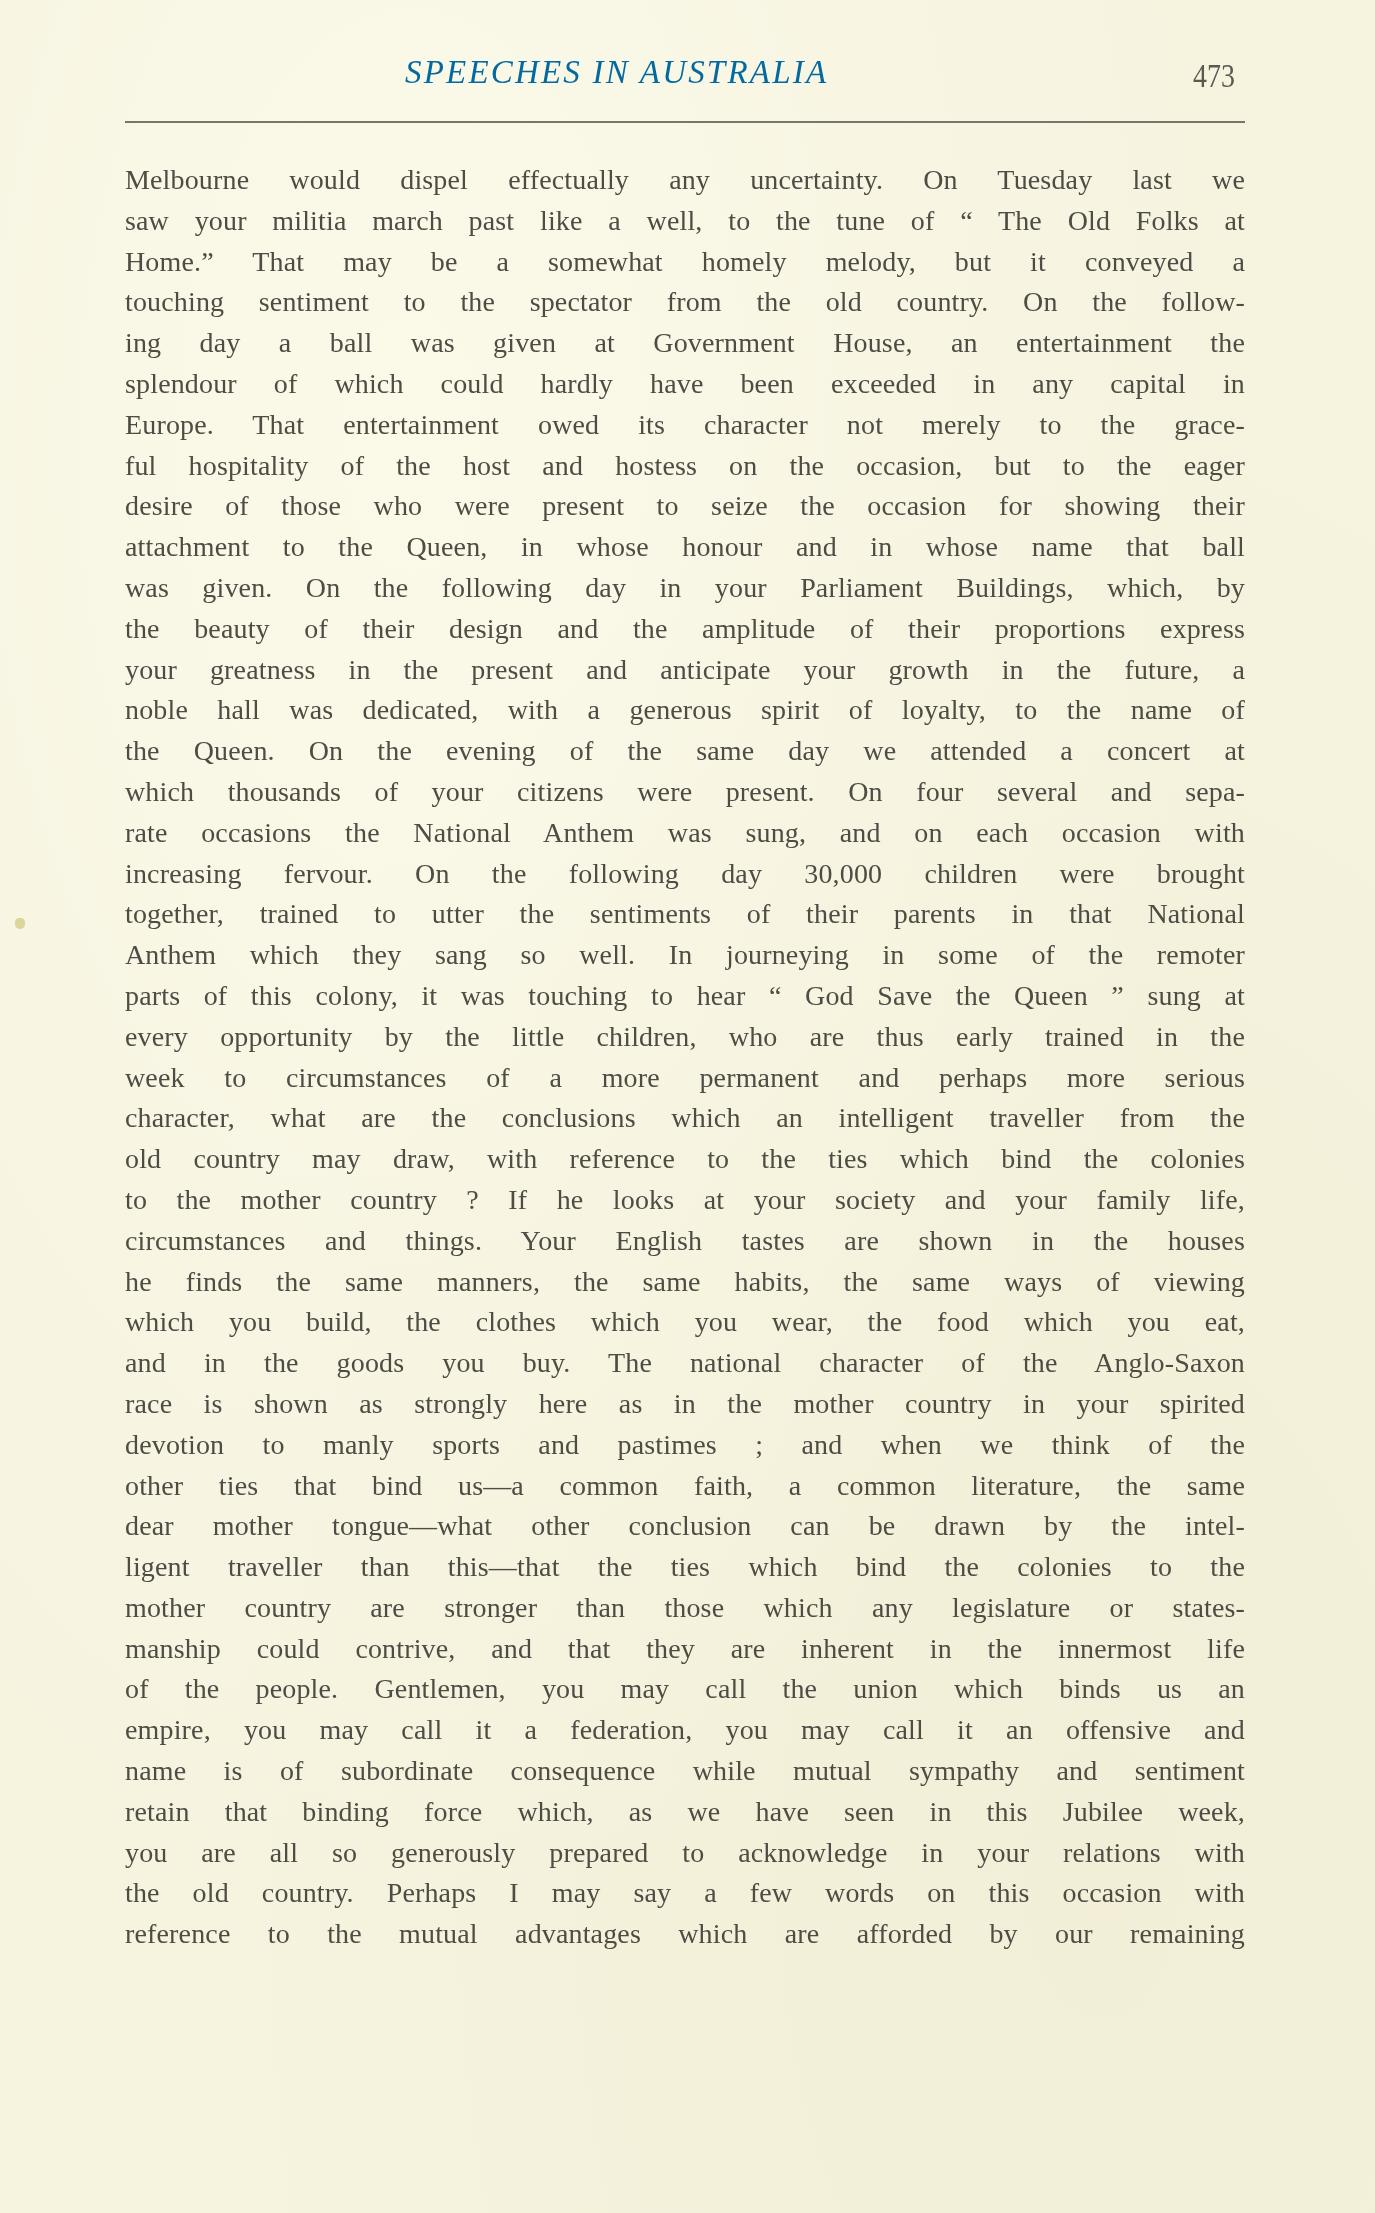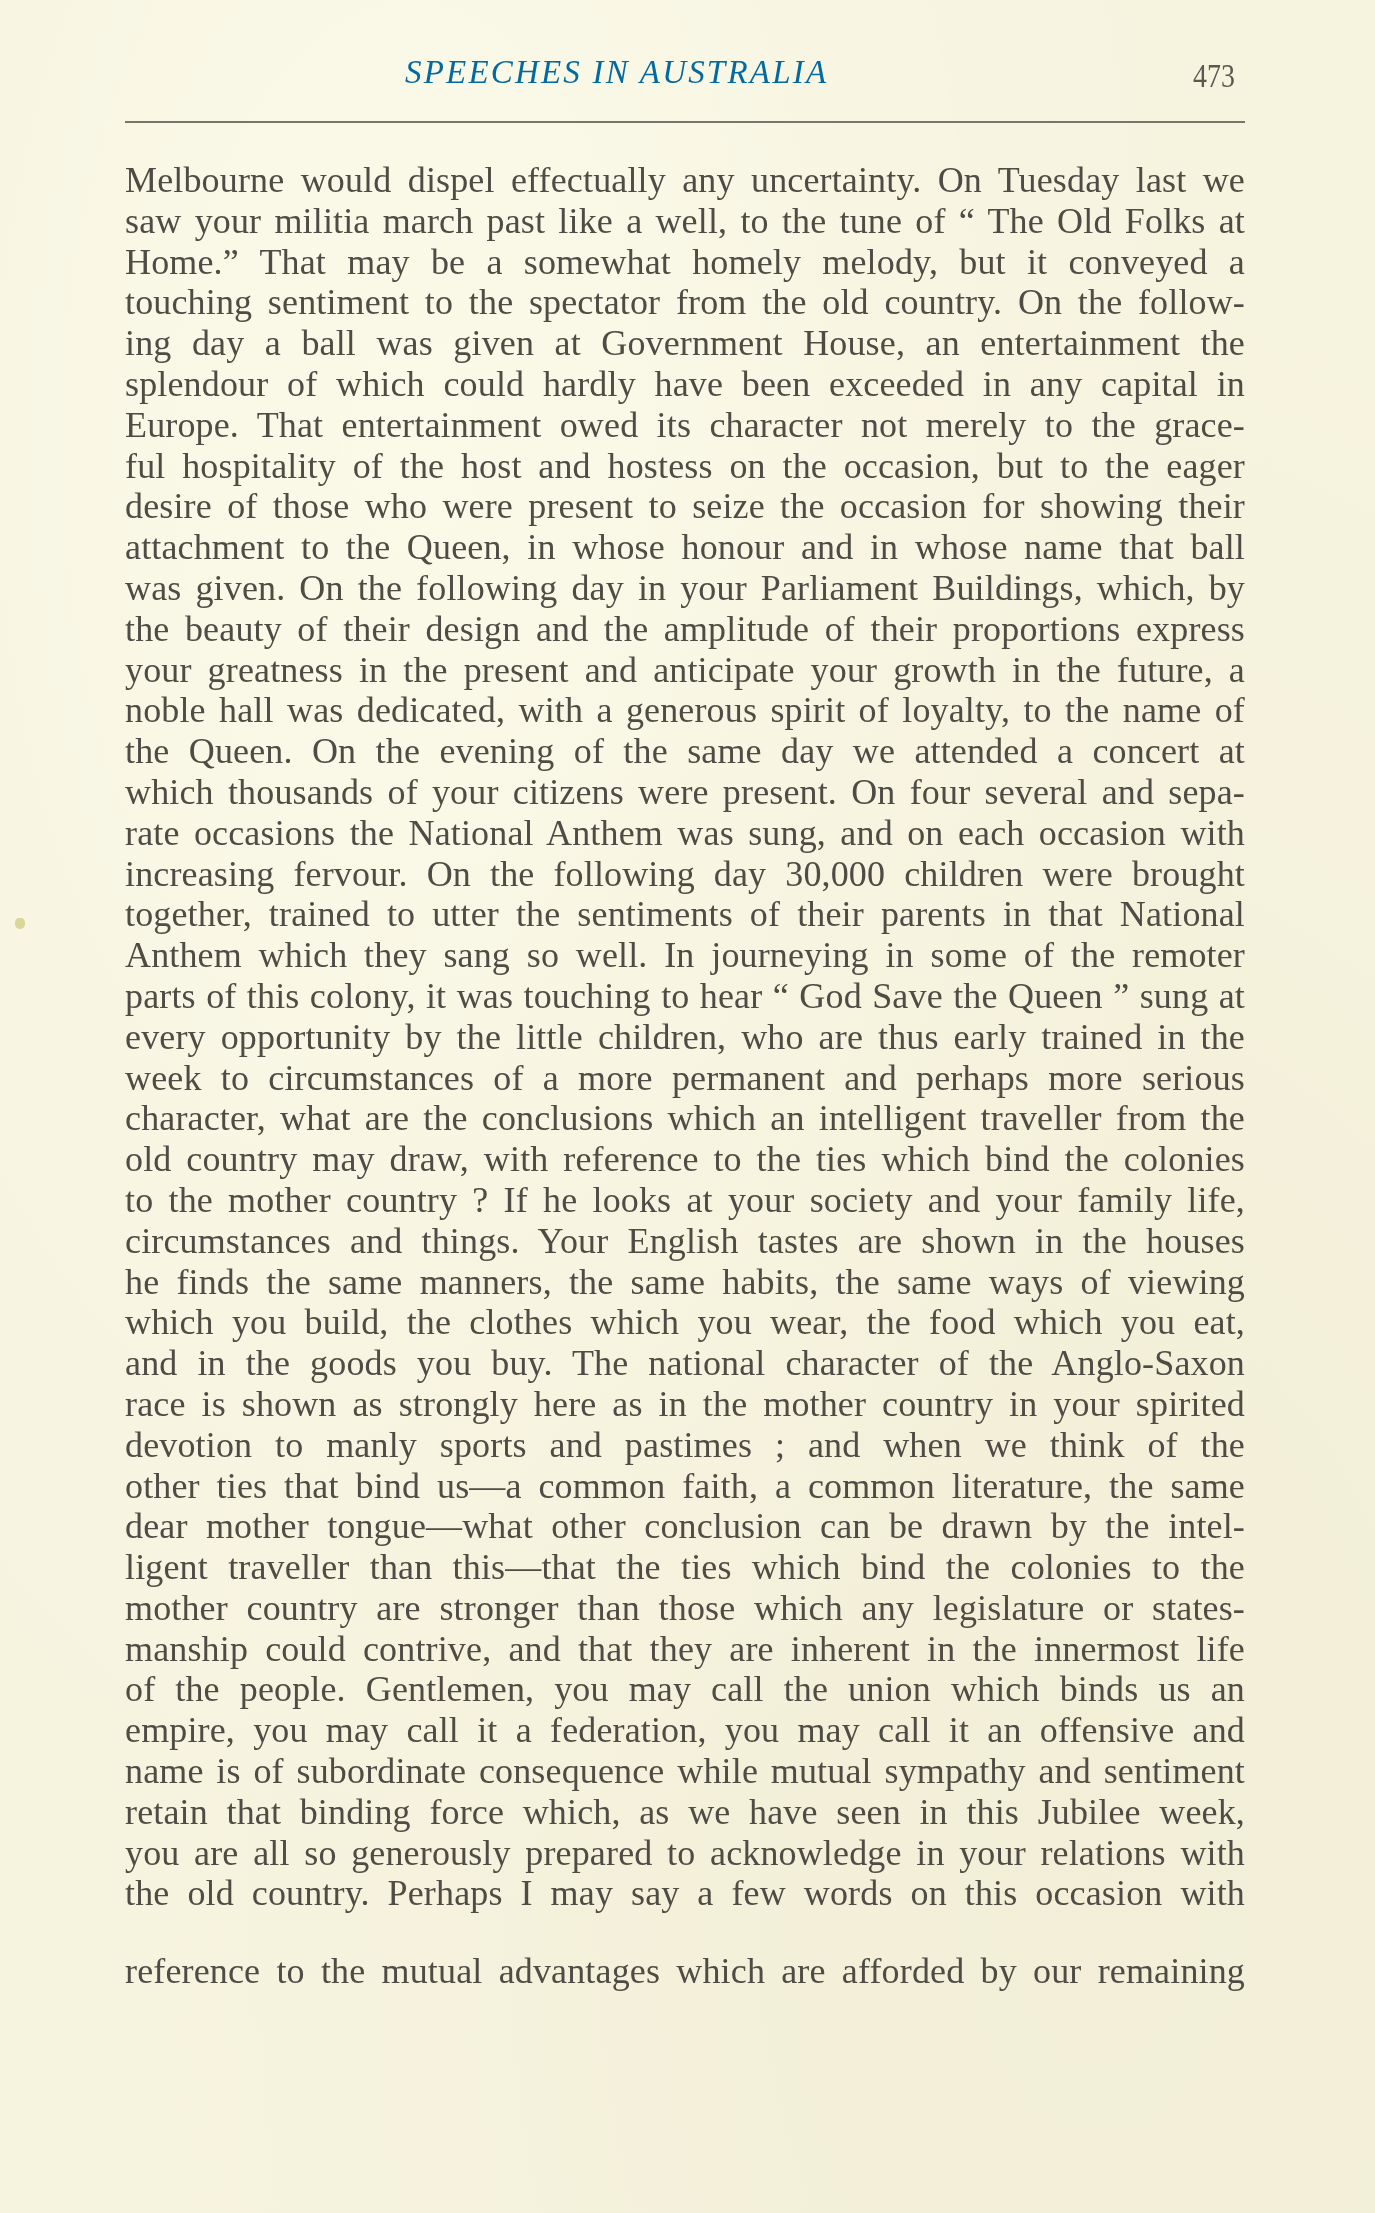--- a/index.html
+++ b/index.html
@@ -54,29 +54,29 @@
     position: absolute;
     top: 160px;
     left: 125px;
     width: 1120px;
   }
   .line {
     display: block;
     height: 40.8px;
     line-height: 40.8px;
     font-family: "Liberation Serif", "DejaVu Serif", serif;
-    font-size: 36px;
+    font-size: 28px;
     text-align: justify;
     text-align-last: justify;
     white-space: nowrap;
     overflow: visible;
     letter-spacing: 0.15px;
     word-spacing: 1px;
   }
-  .line.last { text-align-last: justify; margin-top: 37px; }
+  .line.last { text-align-last: justify; }
   .stain {
     position: absolute;
     left: 15px; top: 918px;
     width: 10px; height: 11px;
     border-radius: 40% 40% 45% 45%;
     background: #d7cf8f;
     opacity: 0.85;
   }
 </style>
 </head>

